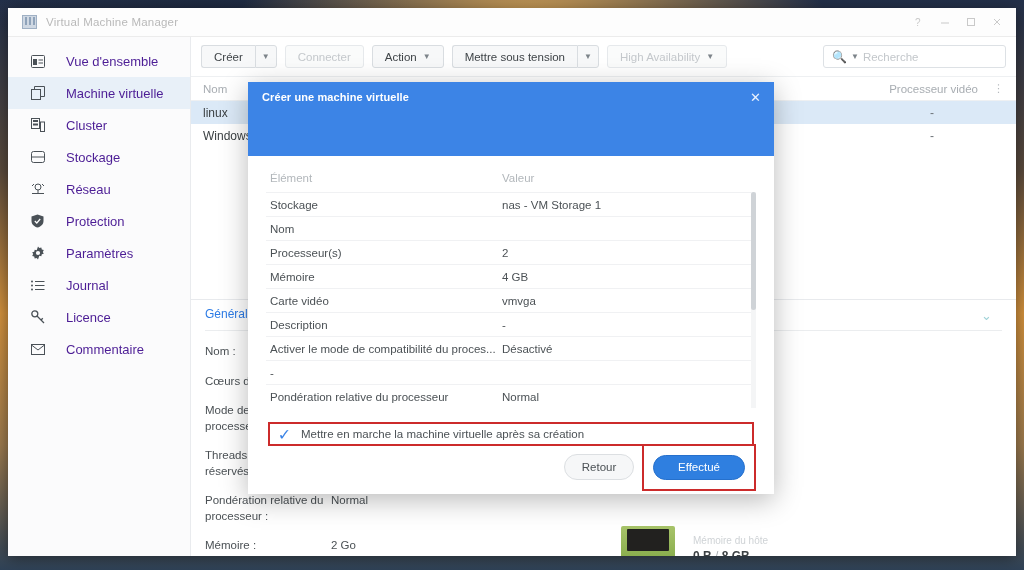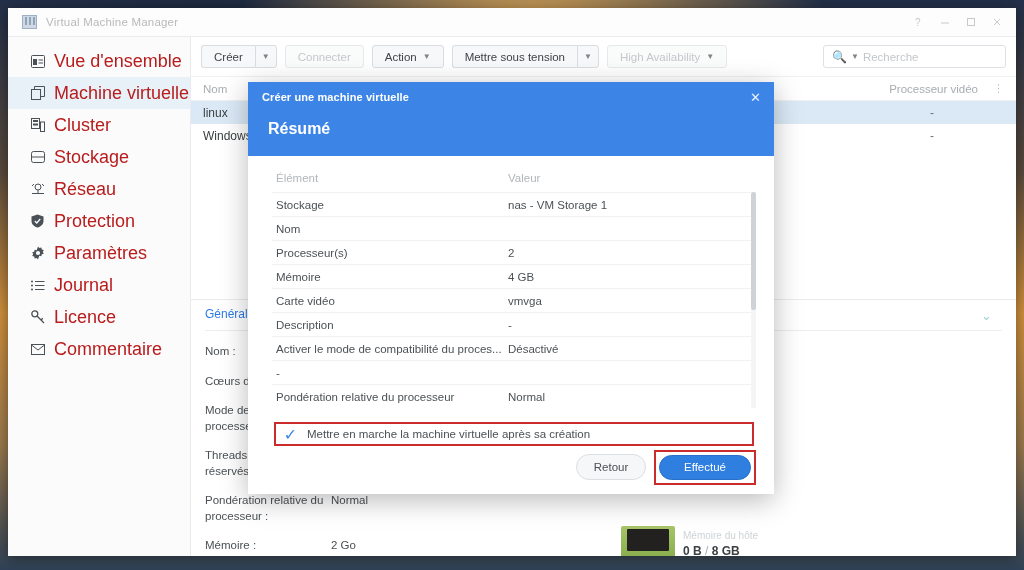--- a/index.html
+++ b/index.html
@@ -68,23 +68,23 @@
   .sidebar {
     width: 183px; flex: none;
     background: #fbfbfc;
     border-right: 1px solid #e9ebee;
     padding-top: 8px;
   }
   .side-item {
     height: 32px;
     display: flex; align-items: center;
     padding-left: 22px;
-    gap: 9px;
-    color: #b91c1c;
-    font-size: 18px;
+    gap: 21px;
+    color: #4c1d95;
+    font-size: 13px;
     cursor: default;
   }
   .side-item.active { background: #e8f0f8; }
   .side-item .ic {
     width: 15px; height: 15px; flex: none;
     display: flex; align-items: center; justify-content: center;
     color: #4a5157;
   }
   .side-item .ic svg { display: block; }
 
@@ -165,21 +165,21 @@
     padding: 14px 14px 0 14px;
     font-size: 11.5px; color: #4b5155;
   }
   .drow { display: flex; margin-bottom: 14px; line-height: 1.35; }
   .dlabel { width: 126px; flex: none; color: #4b5155; }
   .dval { color: #4b5155; }
 
   
   .memwidget {
     position: absolute; left: 430px; top: 226px;
-    display: flex; align-items: flex-start; gap: 8px;
+    display: flex; align-items: flex-end; gap: 18px;
   }
   .ramstick { width: 54px; height: 42px; position: relative; }
   .ramstick .pcb {
     position: absolute; inset: 0 0 7px 0;
     background: linear-gradient(180deg,#a8c46a,#86ab4a);
     border-radius: 2px;
   }
   .ramstick .chip {
     position: absolute; left: 6px; top: 3px; right: 6px; height: 22px;
     background: #22211f; border-radius: 1px;
@@ -207,21 +207,21 @@
   }
   .modal-title {
     margin-top: 17px; margin-left: 6px;
     font-size: 16px; color: #fff; font-weight: bold;
   }
   .modal-close {
     position: absolute; right: 13px; top: 9px;
     color: #eaf2fd; font-size: 13px; line-height: 1;
   }
 
-  .modal-body { padding: 16px 18px 0 24px; position: relative; }
+  .modal-body { padding: 16px 18px 0 18px; position: relative; }
   .sumhead {
     display: flex; font-size: 11.5px; color: #b2b7bb;
     padding: 0 4px 8px 4px;
   }
   .sumhead .c1 { width: 232px; }
   .sumlist {
     position: relative;
     height: 216px;
     overflow: hidden;
   }
@@ -263,21 +263,21 @@
     display: flex; align-items: center; justify-content: flex-end;
     gap: 8px; padding: 0 18px;
   }
   .btn-secondary {
     min-width: 70px; height: 26px;
     border: 1px solid #dcdfe2; background: #f6f7f8;
     border-radius: 13px;
     font-size: 11.5px; color: #4b5155;
     display: flex; align-items: center; justify-content: center;
   }
-  .primary-wrap { border: 2px solid #cc2b2b; padding: 3px; }
+  .primary-wrap { border: 2px solid #cc2b2b; padding: 9px; }
   .btn-primary {
     min-width: 92px; height: 25px;
     background: #2f7fe0; border: 1px solid #2670cc;
     border-radius: 13px;
     font-size: 11.5px; color: #fff;
     display: flex; align-items: center; justify-content: center;
   }
 </style>
 </head>
 <body>
@@ -519,21 +519,20 @@
           </div>
         </div>
       </div>
 
     </div>
   </div>
 
   <div class="modal-shadow">
     <div class="modal-head">
       <div class="modal-kicker">Créer une machine virtuelle</div>
-      <div class="modal-title">Résumé</div>
       <div class="modal-close">✕</div>
     </div>
 
     <div class="modal-body">
       <div class="sumhead">
         <span class="c1">Élément</span>
         <span class="c2">Valeur</span>
       </div>
 
       <div class="sumlist">

